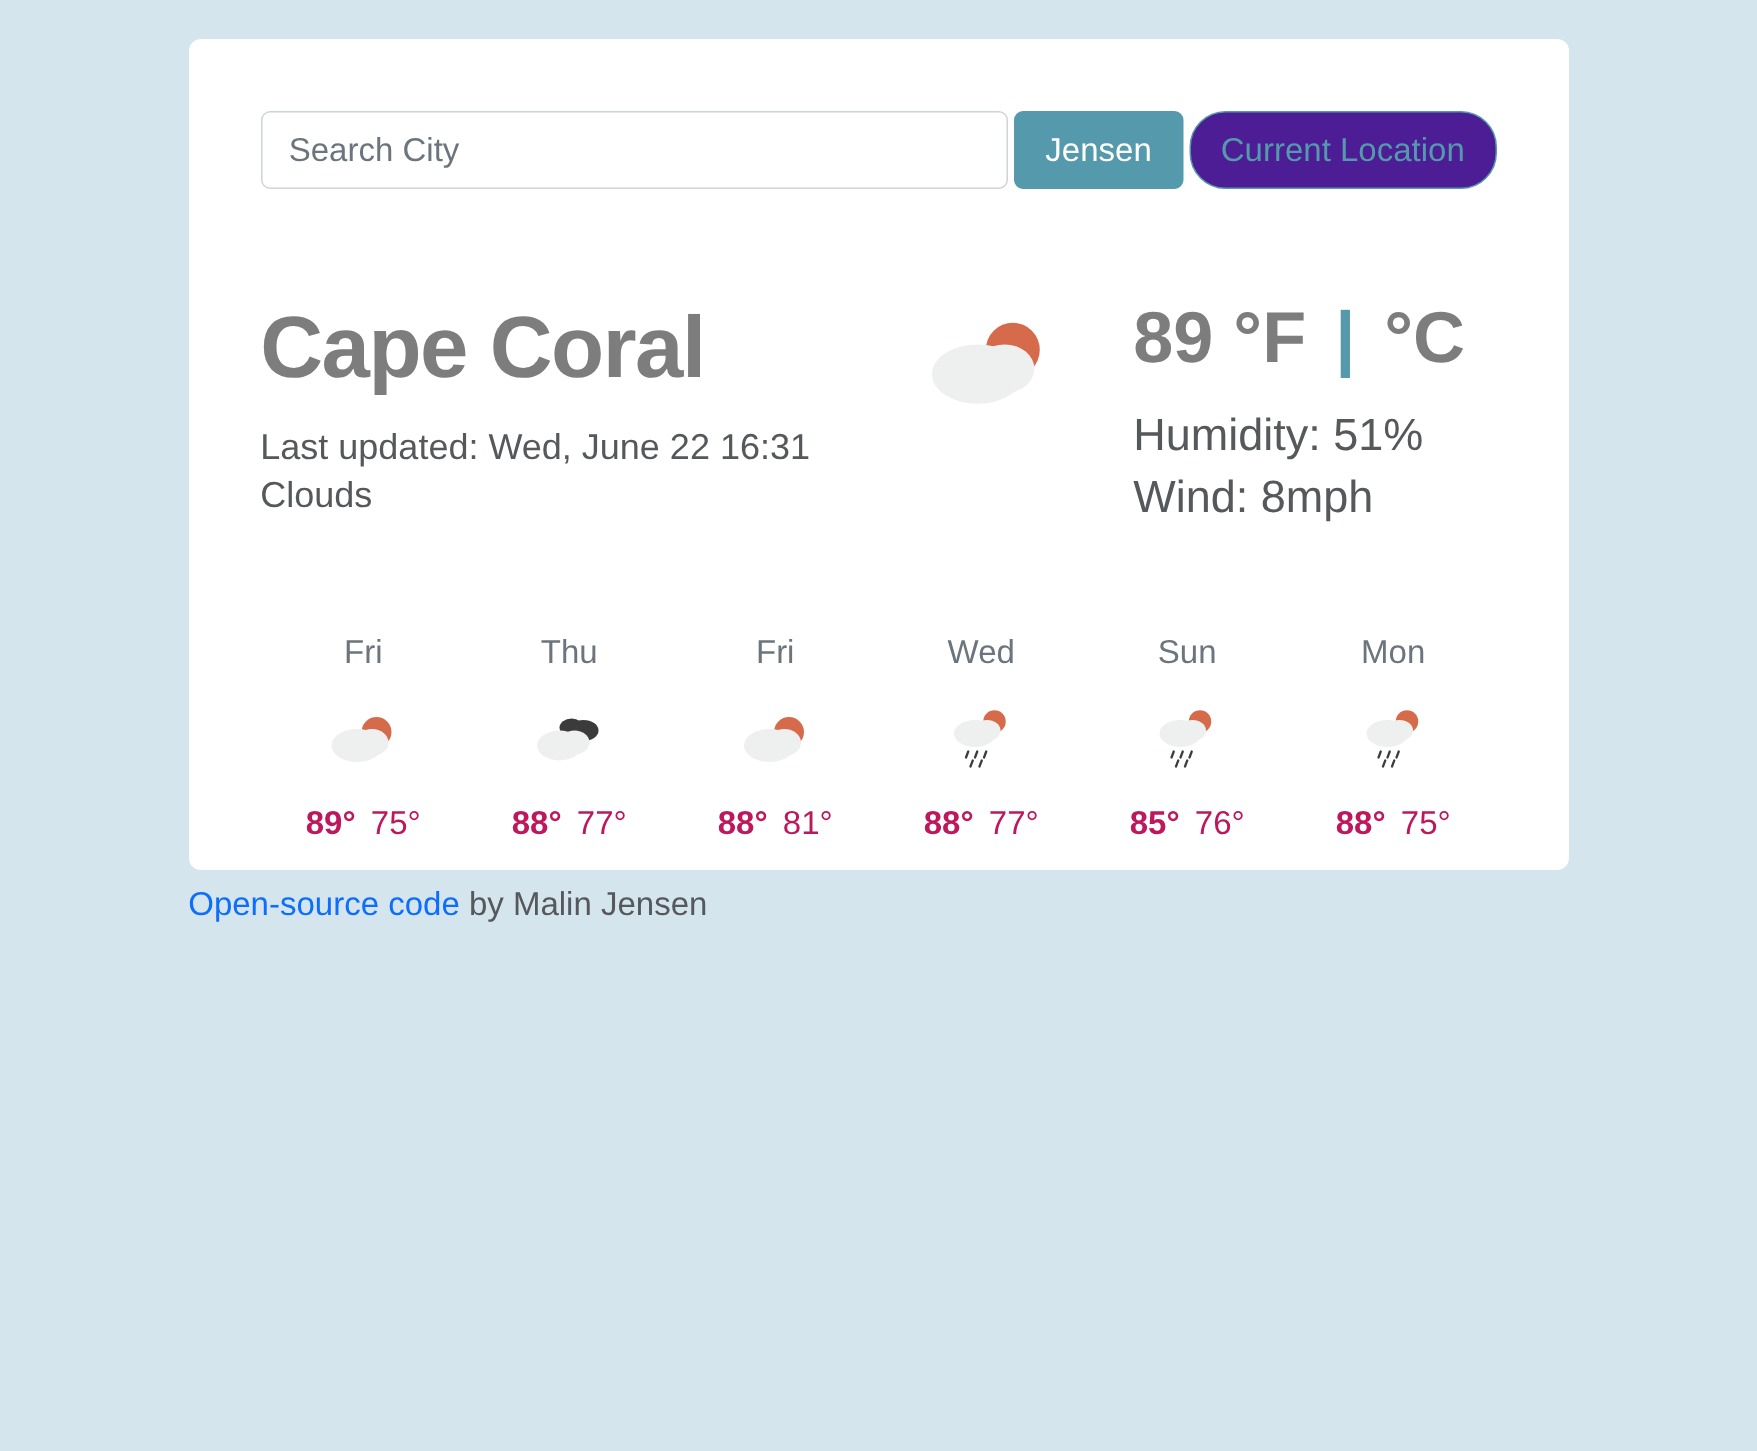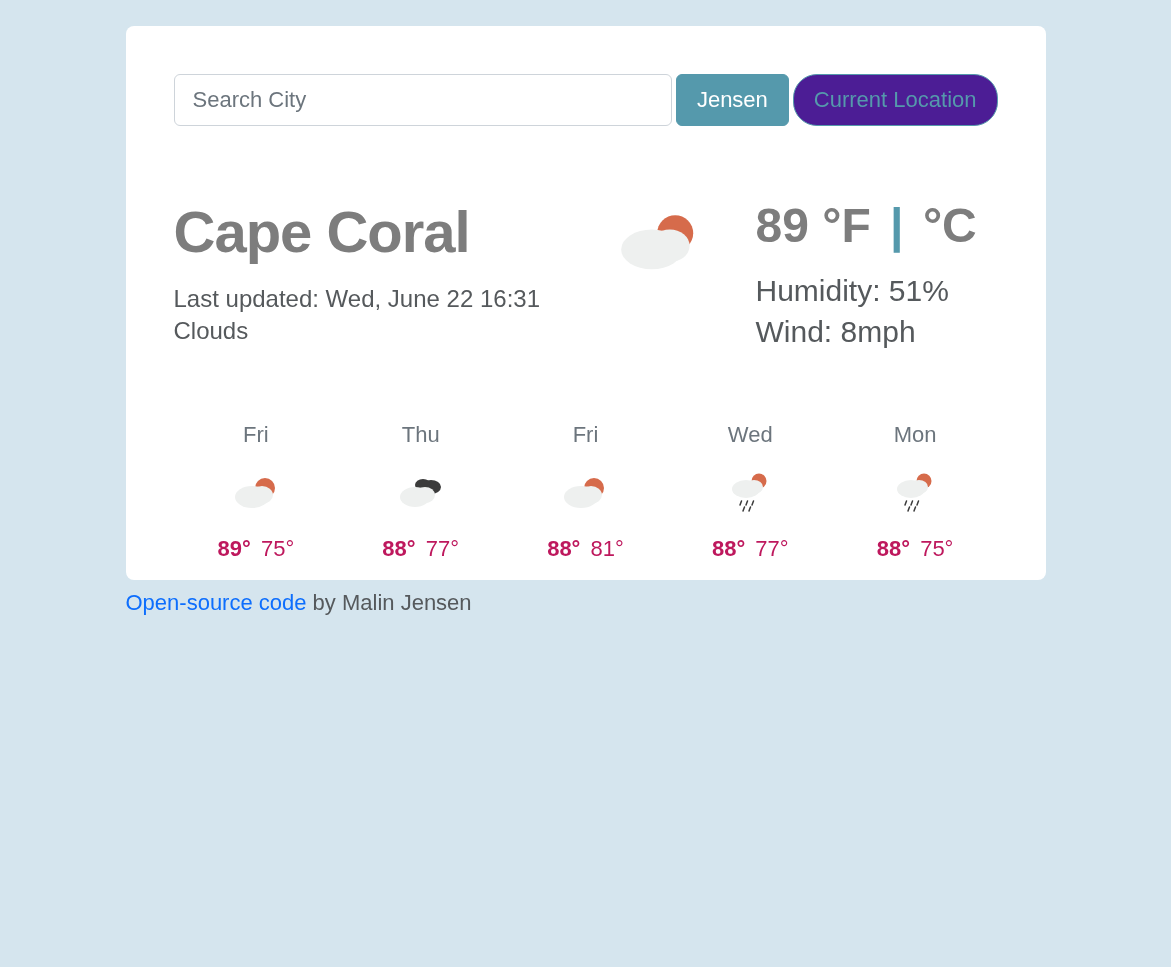--- a/index.html
+++ b/index.html
@@ -238,38 +238,61 @@
       </g>
     </svg>
             </span>
           </div>
         <div class="day-temps">
           <span class="hi">88°</span>
           <span class="lo">77°</span>
         </div>
       </div>
       <div class="day-col">
-        <div class="day-name">Mon</div>
+        <div class="day-name">Sun</div>
         <div class="day-icon">
             <span>
               <svg width="50" height="45" viewBox="0 0 100 90">
       <circle cx="68" cy="22" r="15" fill="#d66b4b"></circle>
       <ellipse cx="42" cy="38" rx="28" ry="18" fill="#eef0ef"></ellipse>
       <ellipse cx="58" cy="34" rx="18" ry="14" fill="#eef0ef"></ellipse>
       <g stroke="#3b3b3b" stroke-width="3" stroke-linecap="round">
         <line x1="33" y1="62" x2="30" y2="70"></line>
         <line x1="45" y1="62" x2="42" y2="70"></line>
         <line x1="57" y1="62" x2="54" y2="70"></line>
         <line x1="39" y1="74" x2="36" y2="82"></line>
         <line x1="51" y1="74" x2="48" y2="82"></line>
       </g>
     </svg>
             </span>
           </div>
         <div class="day-temps">
+          <span class="hi">85°</span>
+          <span class="lo">76°</span>
+        </div>
+      </div>
+      <div class="day-col">
+        <div class="day-name">Mon</div>
+        <div class="day-icon">
+            <span>
+              <svg width="50" height="45" viewBox="0 0 100 90">
+      <circle cx="68" cy="22" r="15" fill="#d66b4b"></circle>
+      <ellipse cx="42" cy="38" rx="28" ry="18" fill="#eef0ef"></ellipse>
+      <ellipse cx="58" cy="34" rx="18" ry="14" fill="#eef0ef"></ellipse>
+      <g stroke="#3b3b3b" stroke-width="3" stroke-linecap="round">
+        <line x1="33" y1="62" x2="30" y2="70"></line>
+        <line x1="45" y1="62" x2="42" y2="70"></line>
+        <line x1="57" y1="62" x2="54" y2="70"></line>
+        <line x1="39" y1="74" x2="36" y2="82"></line>
+        <line x1="51" y1="74" x2="48" y2="82"></line>
+      </g>
+    </svg>
+            </span>
+          </div>
+        <div class="day-temps">
           <span class="hi">88°</span>
           <span class="lo">75°</span>
         </div>
       </div>
     </div>
 
   </div>
 
   <div class="footer">
     <a href="#">Open-source code</a><span> by Malin Jensen</span>

